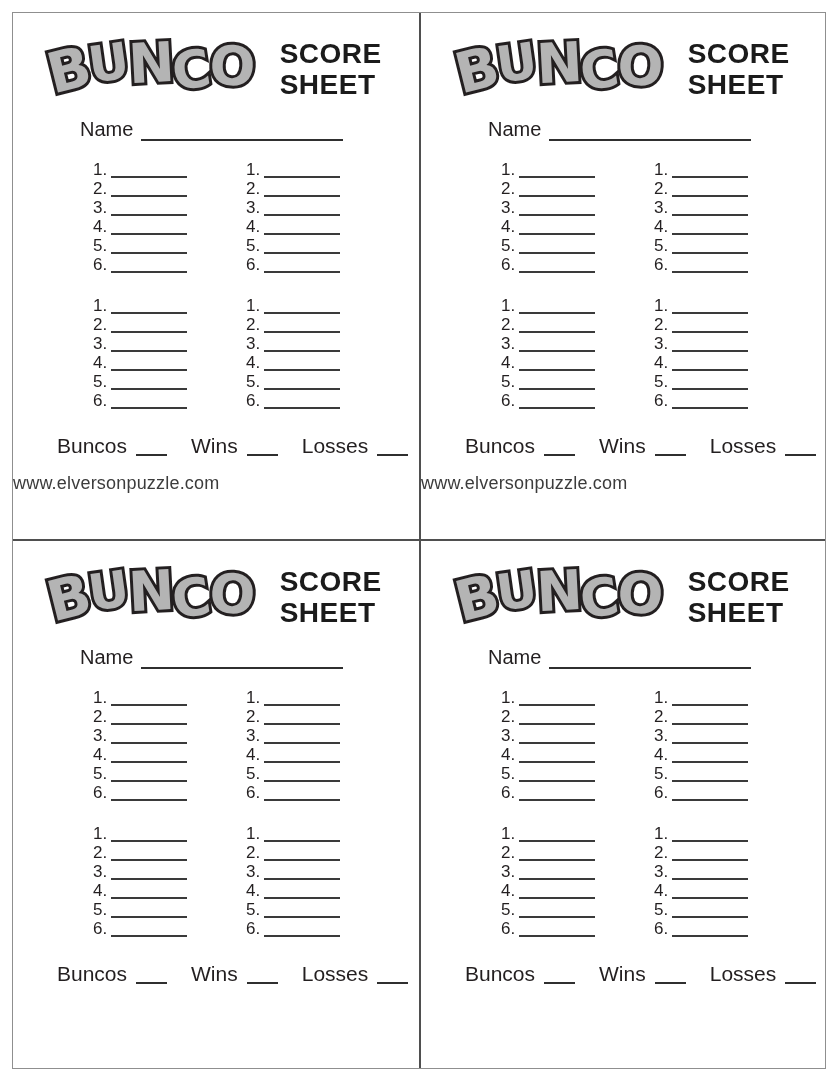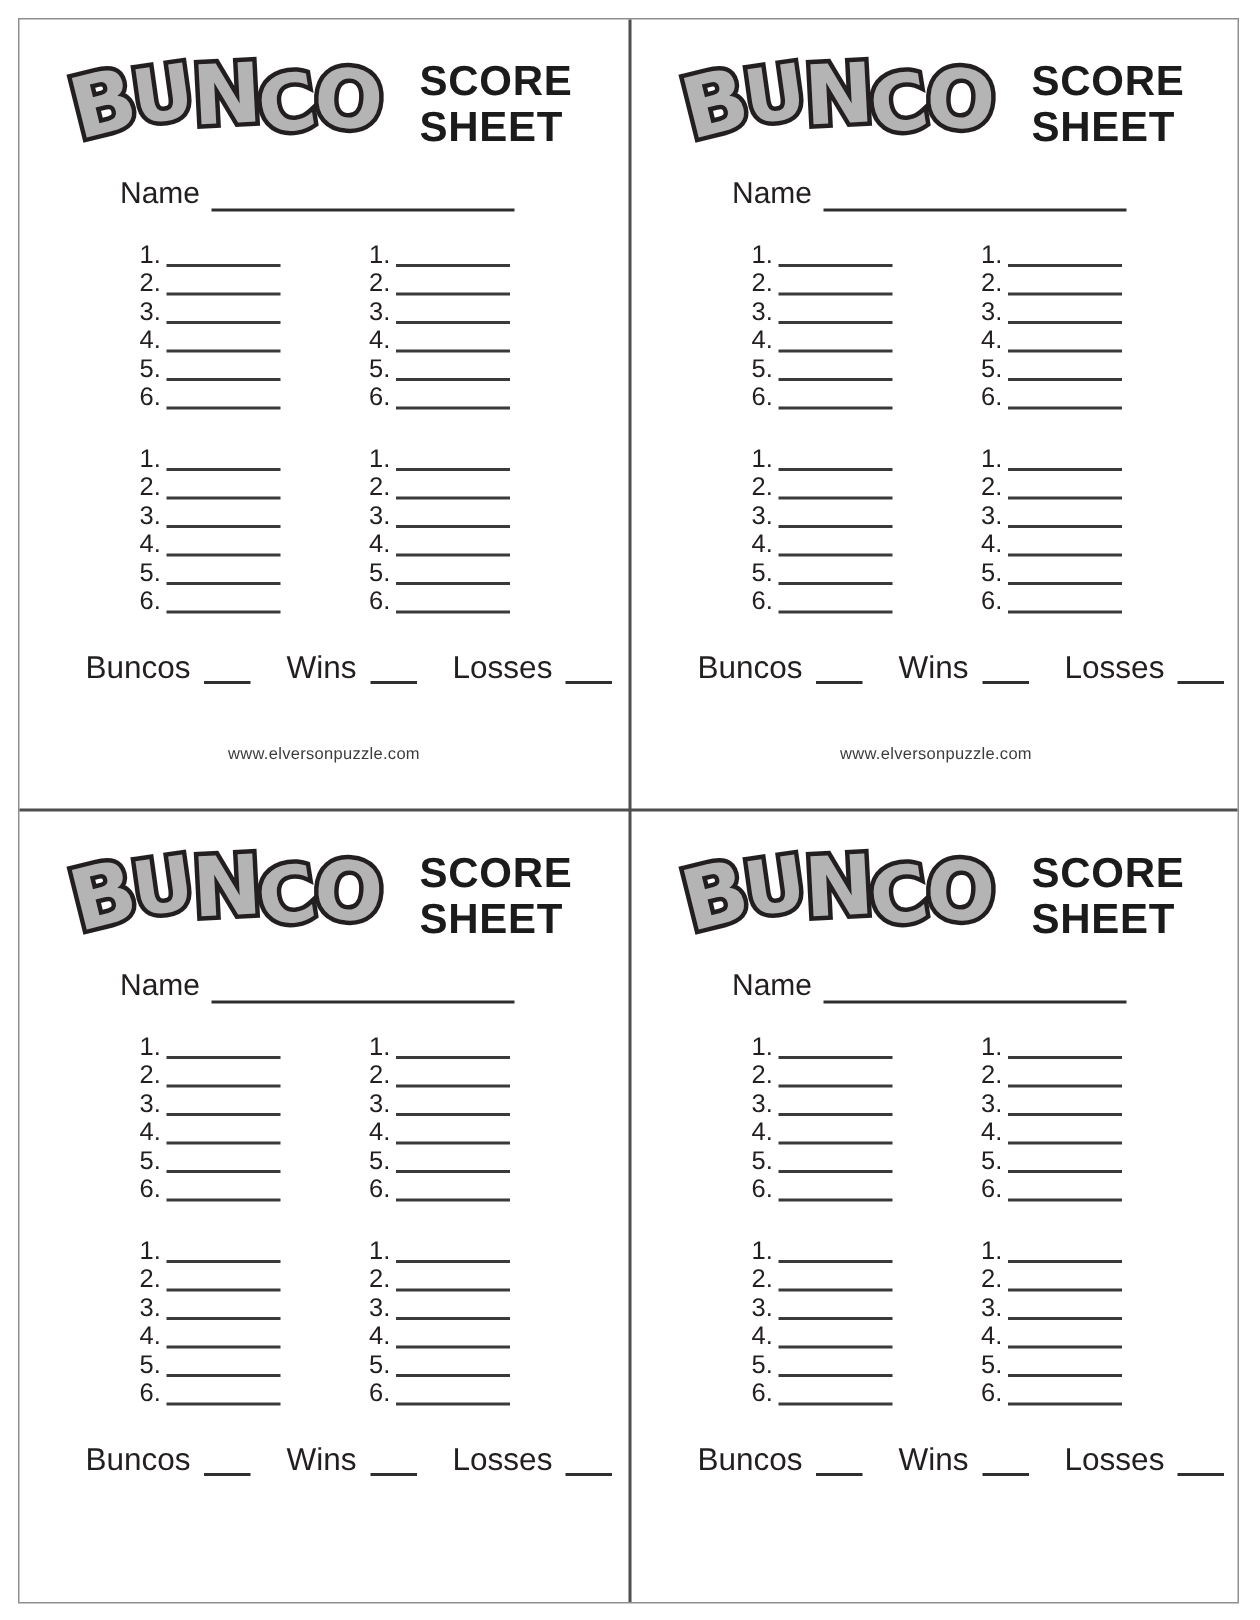--- a/index.html
+++ b/index.html
@@ -85,22 +85,22 @@
   }
   .total-item { display: flex; align-items: flex-end; }
   .total-blank {
     display: inline-block; width: 31px; height: 6px;
     margin-left: 9px; margin-bottom: 2px;
     border-bottom: 2px solid #2f2f2f;
   }
 
   
   .site-url {
-    position: absolute; left: 0; top: 484px; width: 100%;
-    text-align: center; font-size: 11px; color: #3c3c3c;
+    position: absolute; left: 0; top: 460px; width: 100%;
+    text-align: left; font-size: 18px; color: #3c3c3c;
     letter-spacing: 0.2px;
   }
 </style>
 </head>
 <body>
 
 <div class="sheet-grid">
   <div class="quadrant q-tl">
   <div class="q-header">
     <div class="logo">

